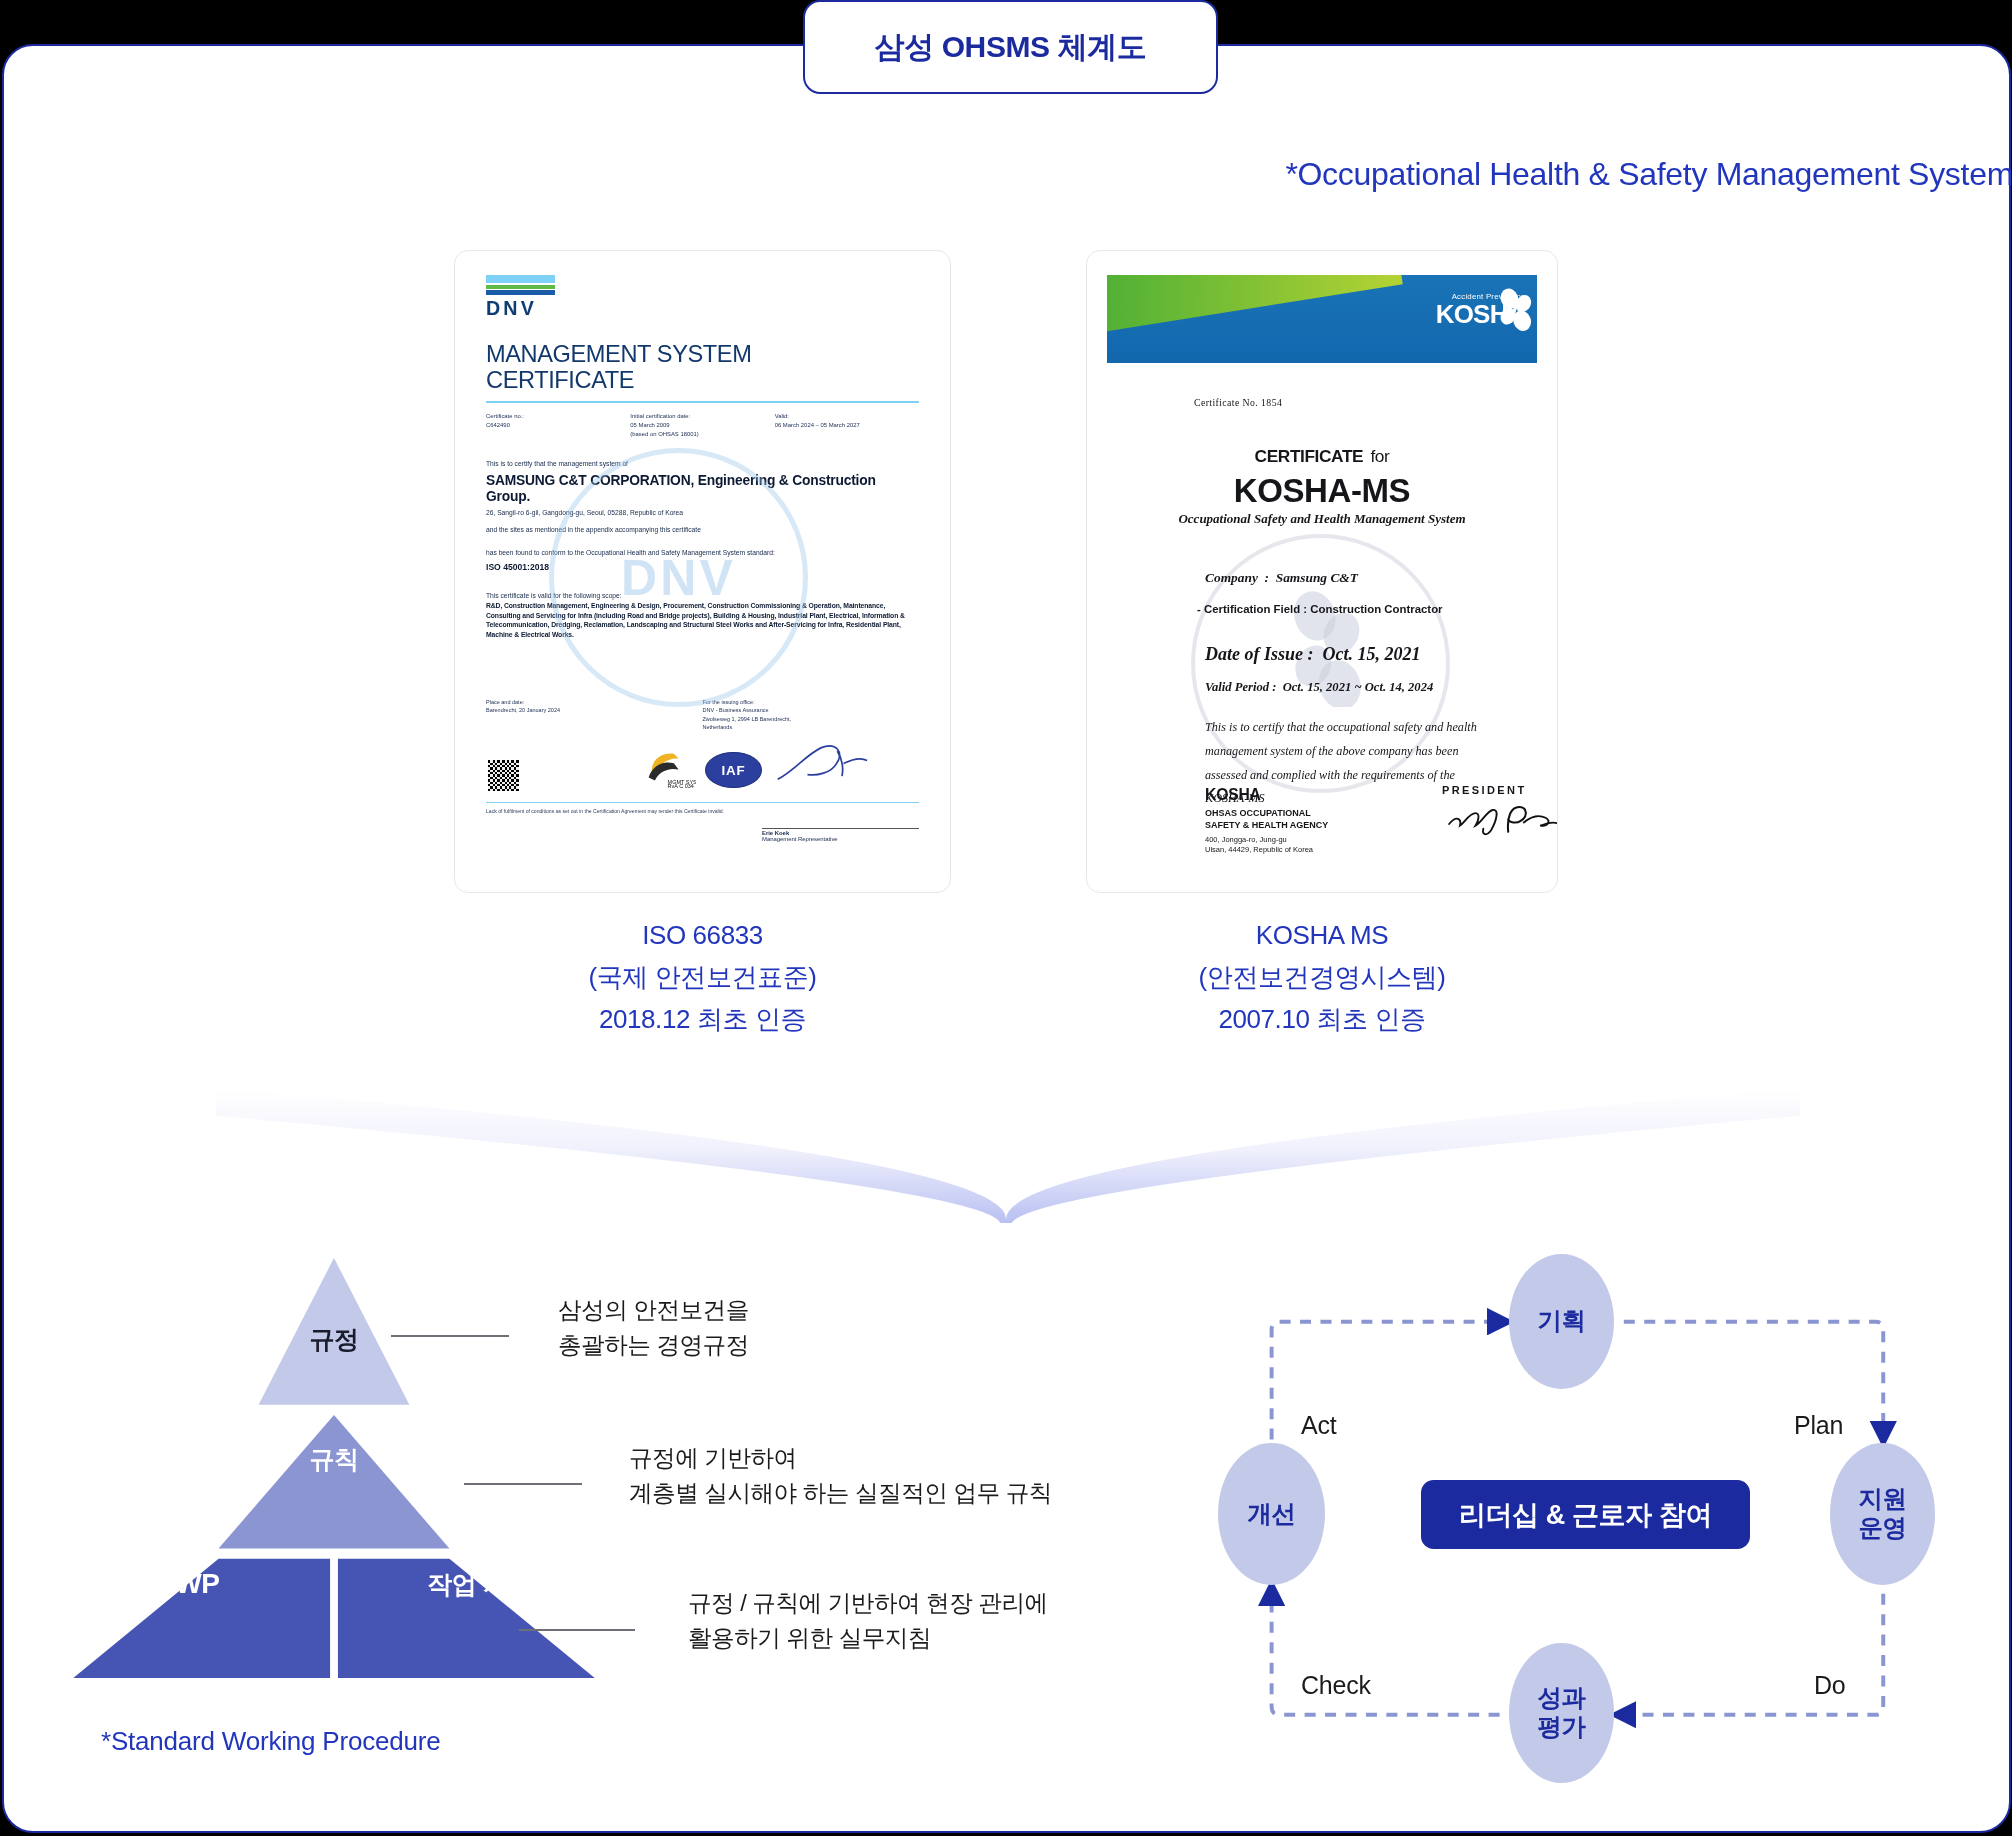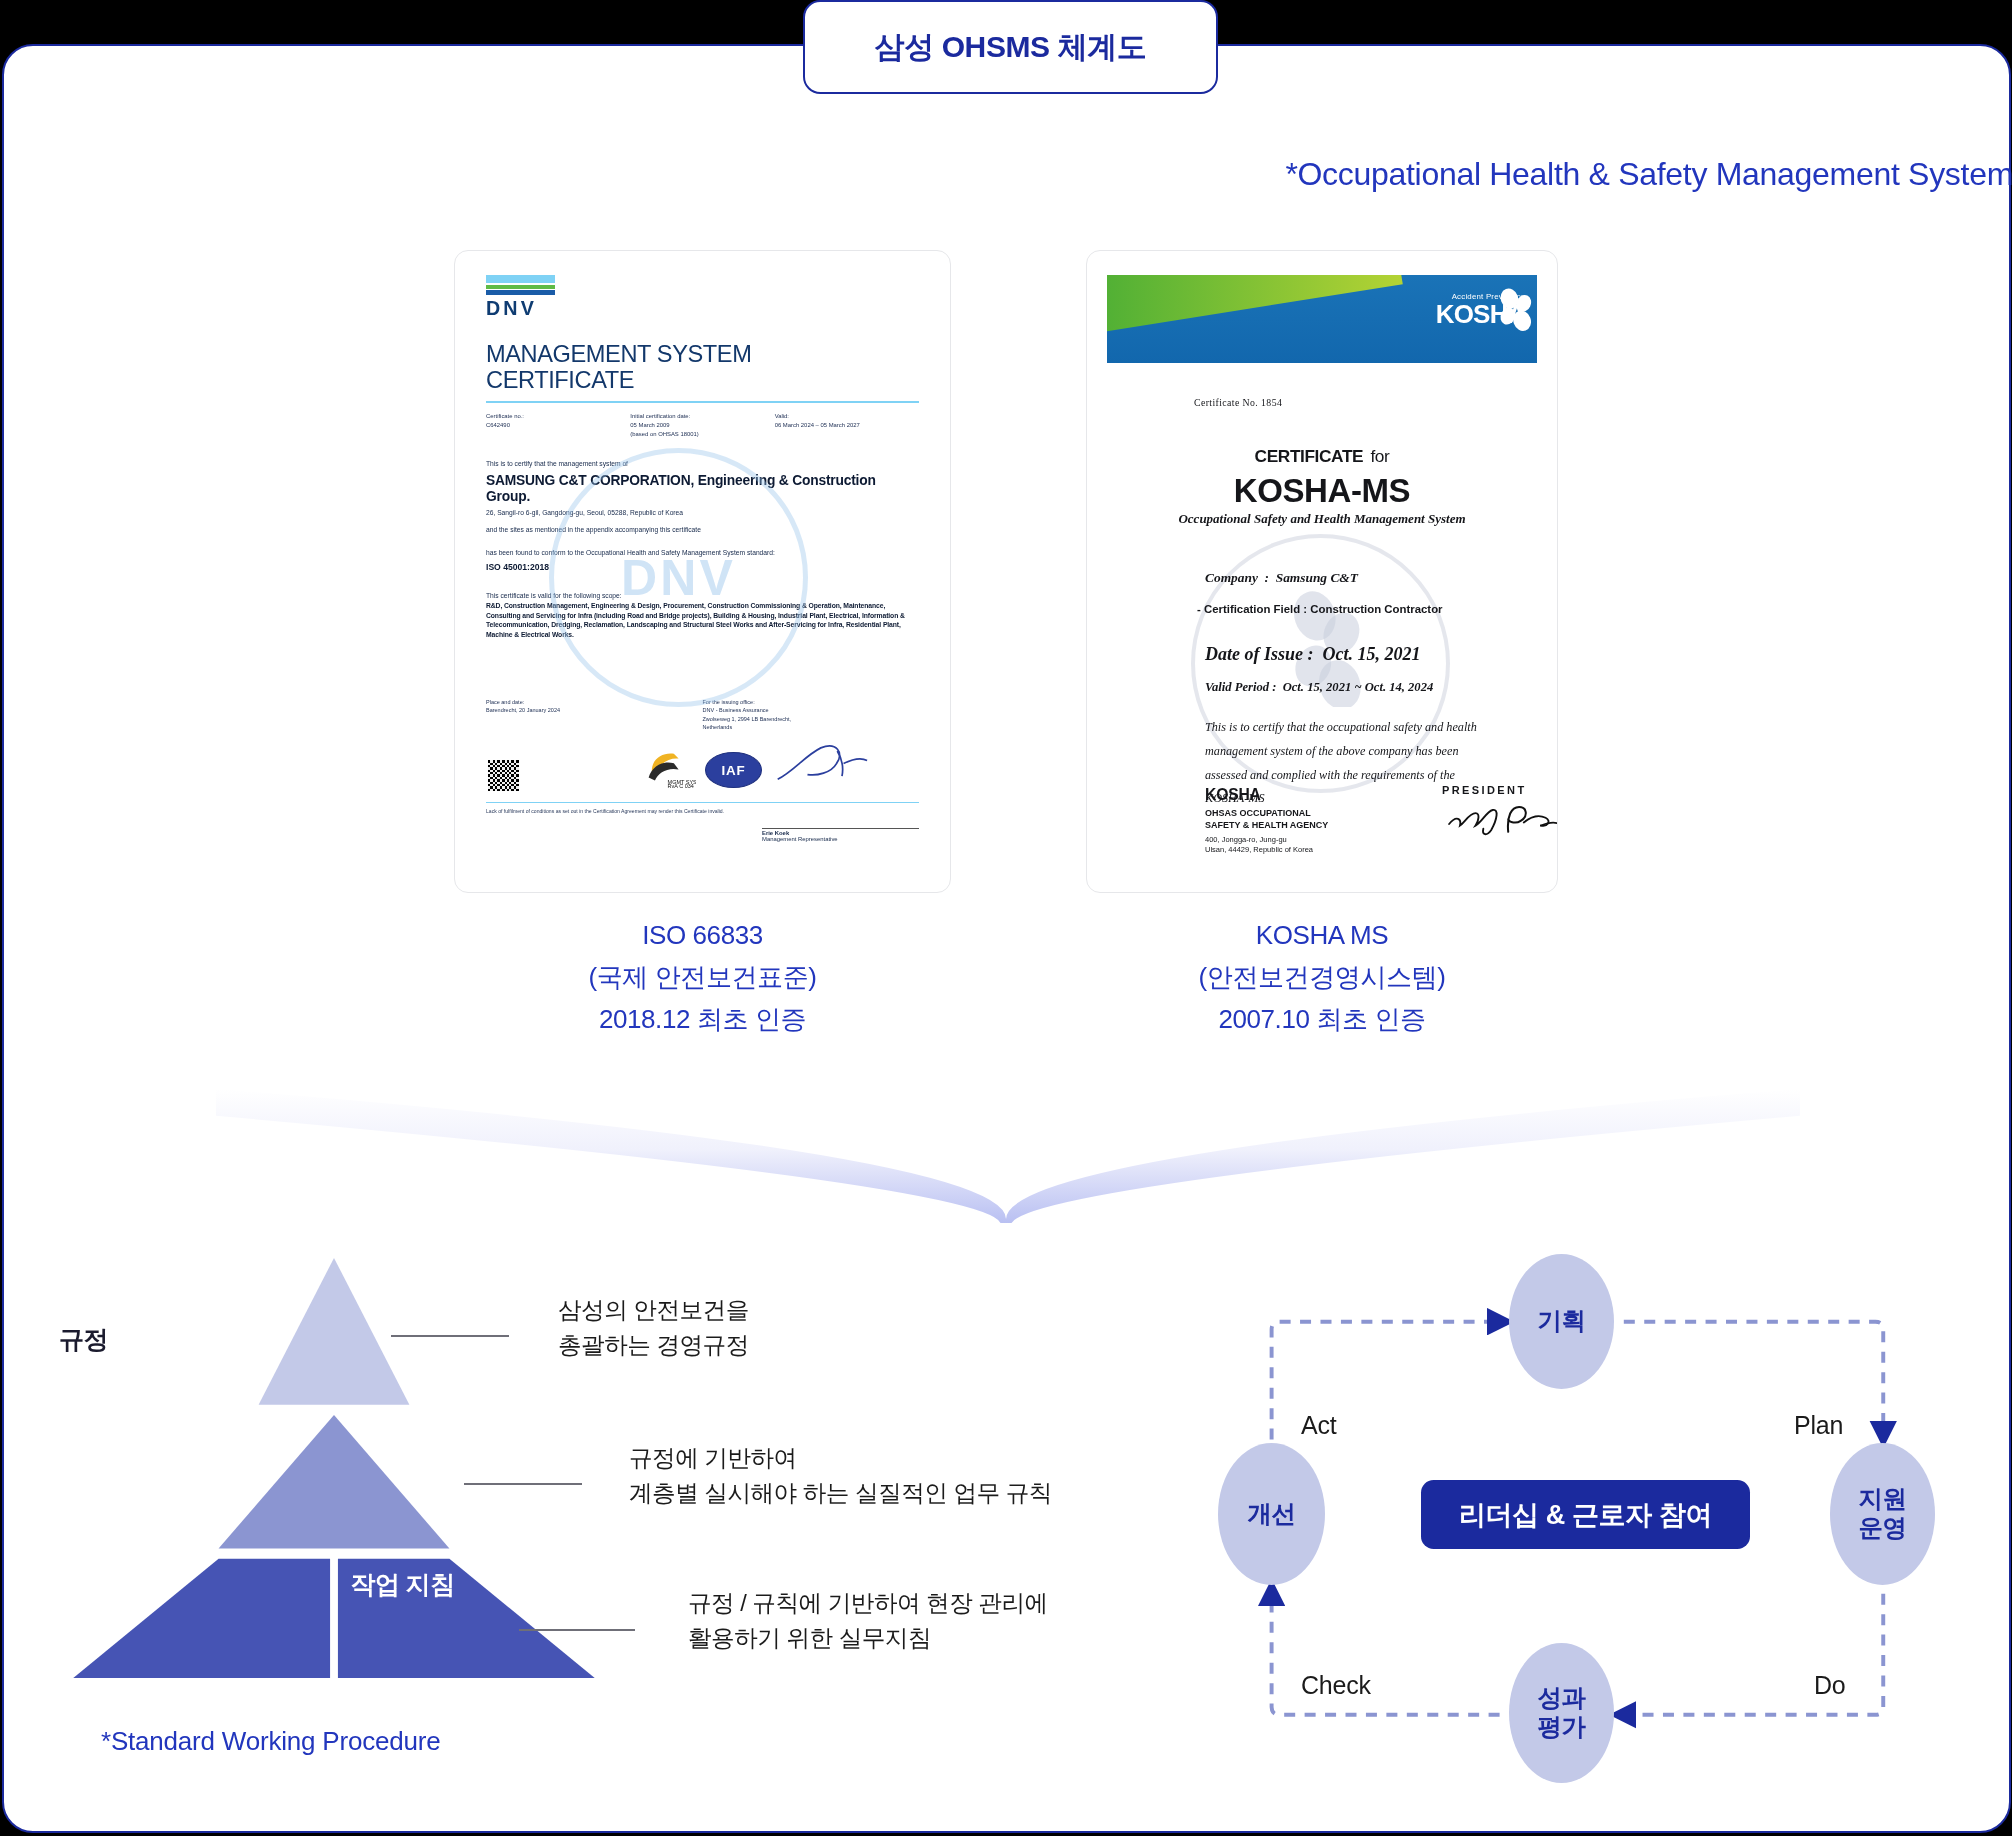--- a/index.html
+++ b/index.html
@@ -151,26 +151,26 @@
   .cap { position: absolute; text-align: center; color: #2236bd; font-size: 26px; line-height: 1.62; letter-spacing: -0.4px;}
   #cap-iso { left: 454px; top: 914px; width: 497px; }
   #cap-kosha { left: 1086px; top: 914px; width: 472px; }
 
   
   .chevron { position: absolute; left: 216px; top: 1089px; width: 1584px; height: 134px; }
 
   
   .pyramid { position: absolute; left: 59px; top: 1254px; width: 550px; height: 428px; }
   .pyr-label {
-    position: absolute; width: 100%; 
-    font-weight: bold; letter-spacing: -0.4px; font-family: Liberation Serif, serif;
+    position: absolute; width: 100%; text-align: center;
+    font-weight: bold; letter-spacing: -0.4px;
   }
   #pl-top  { top: 69px;  font-size: 25px; color: #1b1b2e; }
   #pl-mid  { top: 189px; font-size: 25px; color: #ffffff; }
-  #pl-swp  { top: 314px; left: 0; width: 47%; font-size: 24px; color: #ffffff; }
+  #pl-swp  { top: 314px; left: 0; width: 47%; font-size: 28px; color: #ffffff; }
   #pl-work { top: 314px; left: 53%; width: 47%; font-size: 25px; color: #ffffff; }
 
   .swp-note {
     position: absolute; left: 101px; top: 1726px;
     font-size: 26px; color: #2236bd; letter-spacing: -0.2px;
   }
   .desc { position: absolute; font-size: 23.6px; color: #1b1b1b; line-height: 1.5; letter-spacing: -0.5px; }
   #desc-1 { left: 558px; top: 1293px; }
   #desc-2 { left: 629px; top: 1441px; }
   #desc-3 { left: 688px; top: 1586px; }

